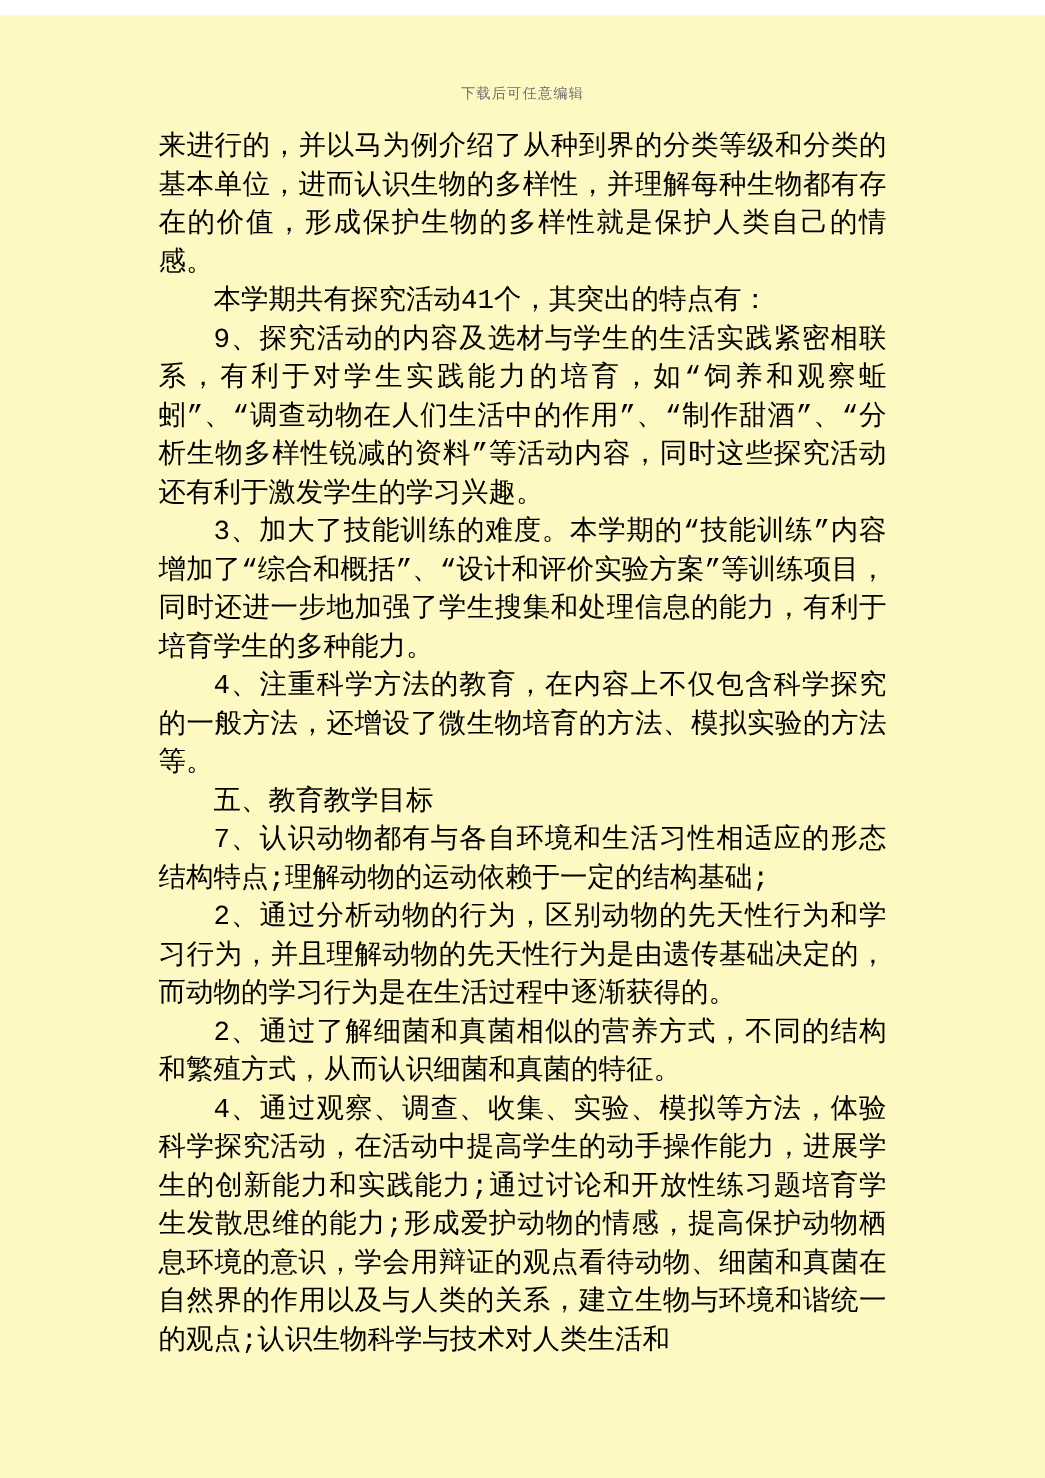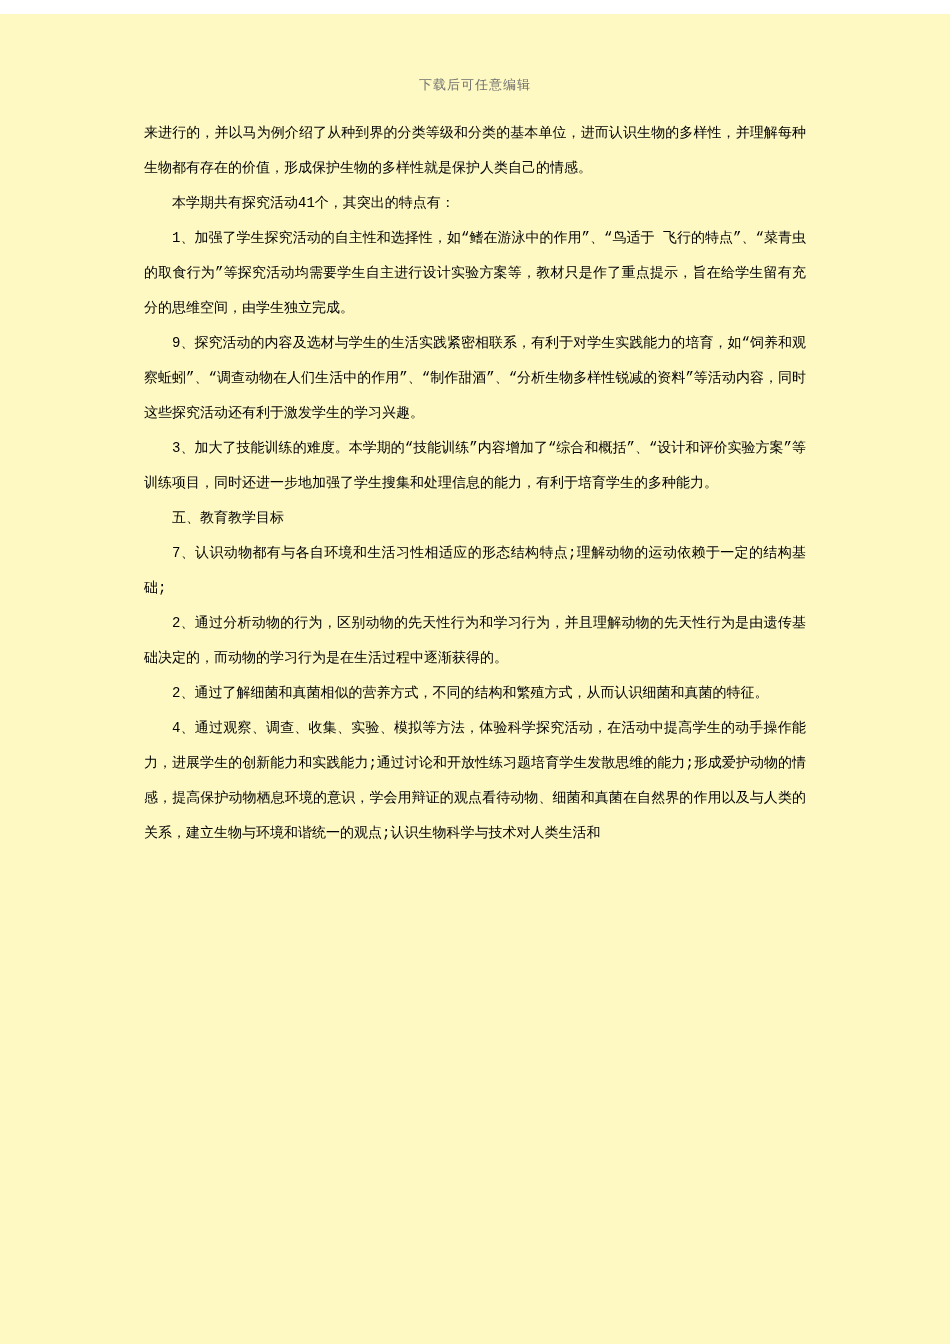--- a/index.html
+++ b/index.html
@@ -16,39 +16,39 @@
     overflow: hidden;
   }
   .watermark {
     text-align: center;
     font-size: 13px;
     color: #6f6f6f;
     letter-spacing: 1px;
     margin-bottom: 22px;
   }
   .doc-body {
-    font-size: 14px;
+    font-size: 25px;
     line-height: 35px;
     text-align: justify;
     text-justify: inter-ideograph;
     word-break: break-all;
   }
   .para { margin: 0; }
   .para.indent { text-indent: 2em; }
 </style>
 </head>
 <body>
 
 <div class="page">
   <div class="watermark">下载后可任意编辑</div>
   <div class="doc-body">
       <p class="para">来进行的，并以马为例介绍了从种到界的分类等级和分类的基本单位，进而认识生物的多样性，并理解每种生物都有存在的价值，形成保护生物的多样性就是保护人类自己的情感。</p>
       <p class="para indent">本学期共有探究活动41个，其突出的特点有：</p>
-      <p class="para indent">1、加强了学生探究活动的自主性和选择性，如“鳍在游泳中的作用”、“鸟适于 飞行的特点”、“菜青虫的取食行为”等探究活动均需要学生自主进行设计实验方案等，教材只是作了重点提示，旨在给学生留有充分的思维空间，由学生独立完成。</p>
       <p class="para indent">9、探究活动的内容及选材与学生的生活实践紧密相联系，有利于对学生实践能力的培育，如“饲养和观察蚯蚓”、“调查动物在人们生活中的作用”、“制作甜酒”、“分析生物多样性锐减的资料”等活动内容，同时这些探究活动还有利于激发学生的学习兴趣。</p>
       <p class="para indent">3、加大了技能训练的难度。本学期的“技能训练”内容增加了“综合和概括”、“设计和评价实验方案”等训练项目，同时还进一步地加强了学生搜集和处理信息的能力，有利于培育学生的多种能力。</p>
+      <p class="para indent">4、注重科学方法的教育，在内容上不仅包含科学探究的一般方法，还增设了微生物培育的方法、模拟实验的方法等。</p>
       <p class="para indent">五、教育教学目标</p>
       <p class="para indent">7、认识动物都有与各自环境和生活习性相适应的形态结构特点;理解动物的运动依赖于一定的结构基础;</p>
       <p class="para indent">2、通过分析动物的行为，区别动物的先天性行为和学习行为，并且理解动物的先天性行为是由遗传基础决定的，而动物的学习行为是在生活过程中逐渐获得的。</p>
       <p class="para indent">2、通过了解细菌和真菌相似的营养方式，不同的结构和繁殖方式，从而认识细菌和真菌的特征。</p>
       <p class="para indent">4、通过观察、调查、收集、实验、模拟等方法，体验科学探究活动，在活动中提高学生的动手操作能力，进展学生的创新能力和实践能力;通过讨论和开放性练习题培育学生发散思维的能力;形成爱护动物的情感，提高保护动物栖息环境的意识，学会用辩证的观点看待动物、细菌和真菌在自然界的作用以及与人类的关系，建立生物与环境和谐统一的观点;认识生物科学与技术对人类生活和</p>
     </div>
 </div>
 
 </body></html>

